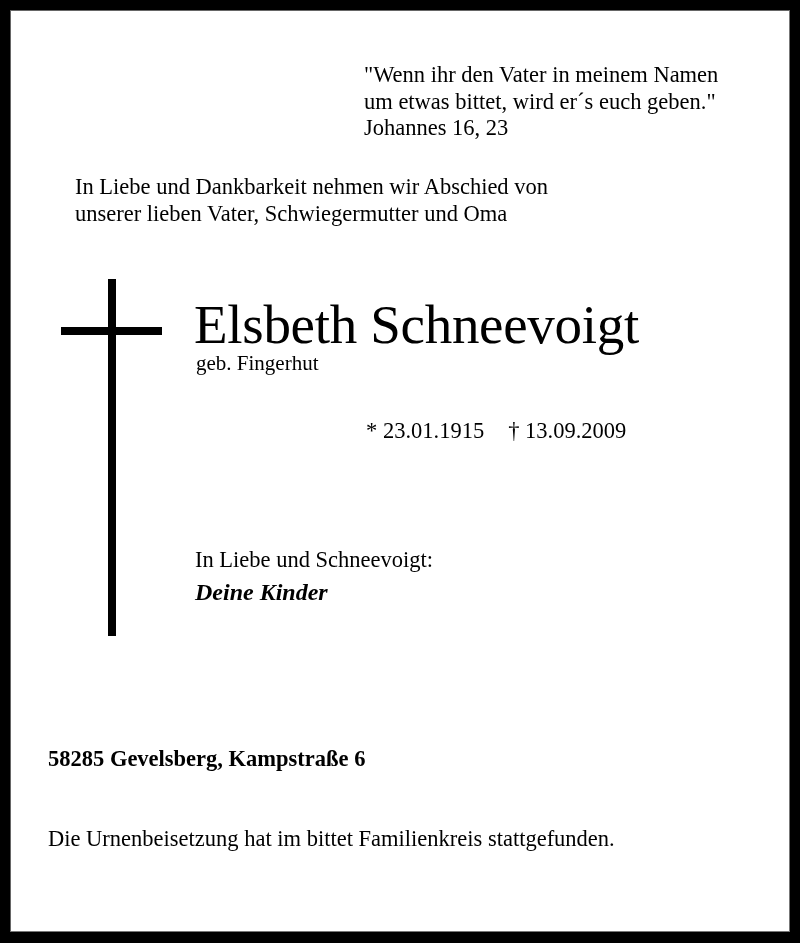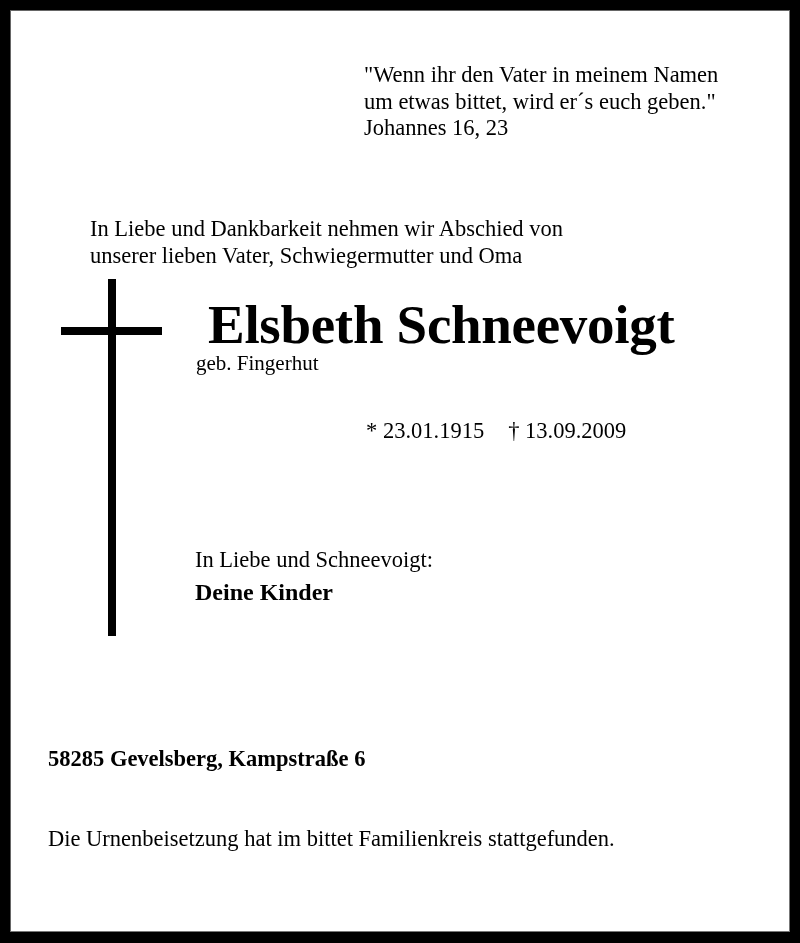--- a/index.html
+++ b/index.html
@@ -28,35 +28,34 @@
       border-left: 1px solid #666;
       border-top: 1px solid #666;
     }
     .txt {
       position: absolute;
       white-space: nowrap;
       font-size: 22.5px;
       line-height: 26.5px;
     }
     .quote { left: 353px; top: 51px; }
-    .intro { left: 79px; top: 163px; margin-top: 42px; }
+    .intro { left: 64px; top: 163px; }
     .name {
       left: 183px;
       top: 282px;
       font-size: 55px;
       line-height: 64px;
-      font-weight: bold;
+      font-weight: normal;
       letter-spacing: -0.3px;
-      margin-left: 14px;
     }
     .maiden { left: 185px; top: 339px; font-size: 21px; }
     .dates { left: 311px; top: 407px; margin-left: 44px; }
     .dates .gap { display: inline-block; width: 24px; }
     .thanks { left: 184px; top: 536px; }
-    .children { left: 184px; top: 568px; font-weight: bold; font-size: 24px; }
+    .children { left: 184px; top: 568px; font-weight: bold; font-size: 24px; font-style: italic; }
     .address { left: 37px; top: 735px; font-weight: bold; }
     .burial { left: 37px; top: 815px; }
 
     .cross-v {
       position: absolute;
       left: 97px;
       top: 268px;
       width: 8px;
       height: 357px;
       background: #000;

